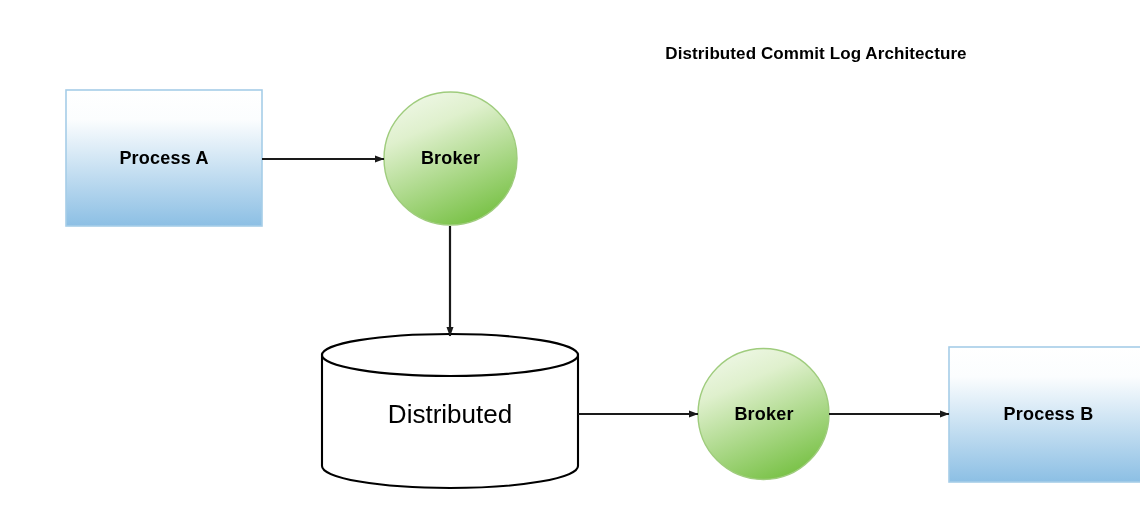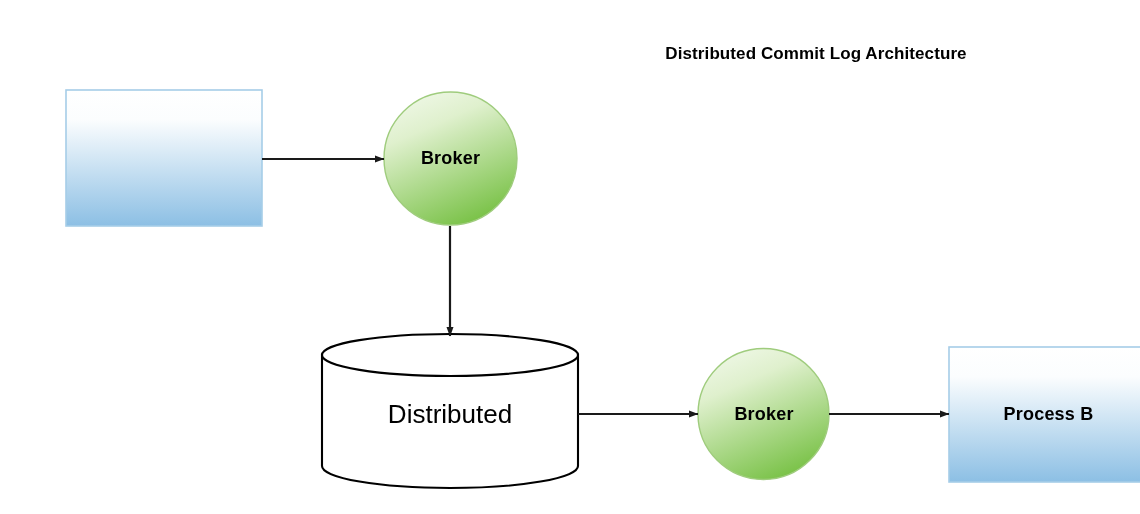--- a/index.html
+++ b/index.html
@@ -105,20 +105,21 @@
 
     <line x1="414" y1="226" x2="414" y2="336" stroke="#1a1a1a" stroke-width="2.2" marker-end="url(#arrowFilled)"></line>
 
     <line x1="542" y1="414" x2="662" y2="414" stroke="#1a1a1a" stroke-width="2.2" marker-end="url(#arrowFilled)"></line>
 
     <line x1="793" y1="414" x2="913" y2="414" stroke="#1a1a1a" stroke-width="2.2" marker-end="url(#arrowFilled)"></line>
   </svg>
 
   <div id="diagram-title">Distributed Commit Log Architecture</div>
 
+  <div id="proc-a-label" class="node-label label-bold">Process A</div>
 
   <div id="broker-1-label" class="node-label label-bold">Broker</div>
 
   <div id="cyl-label" class="node-label label-plain">
     <div>
       <div>Distributed</div>
     </div>
   </div>
 
   <div id="broker-2-label" class="node-label label-bold">Broker</div>

